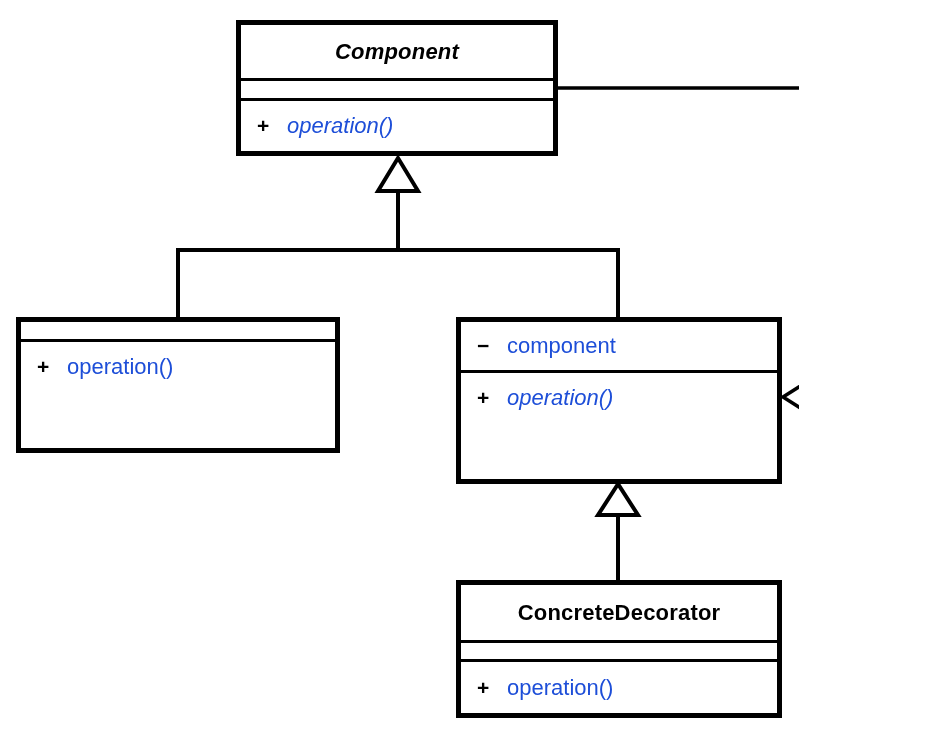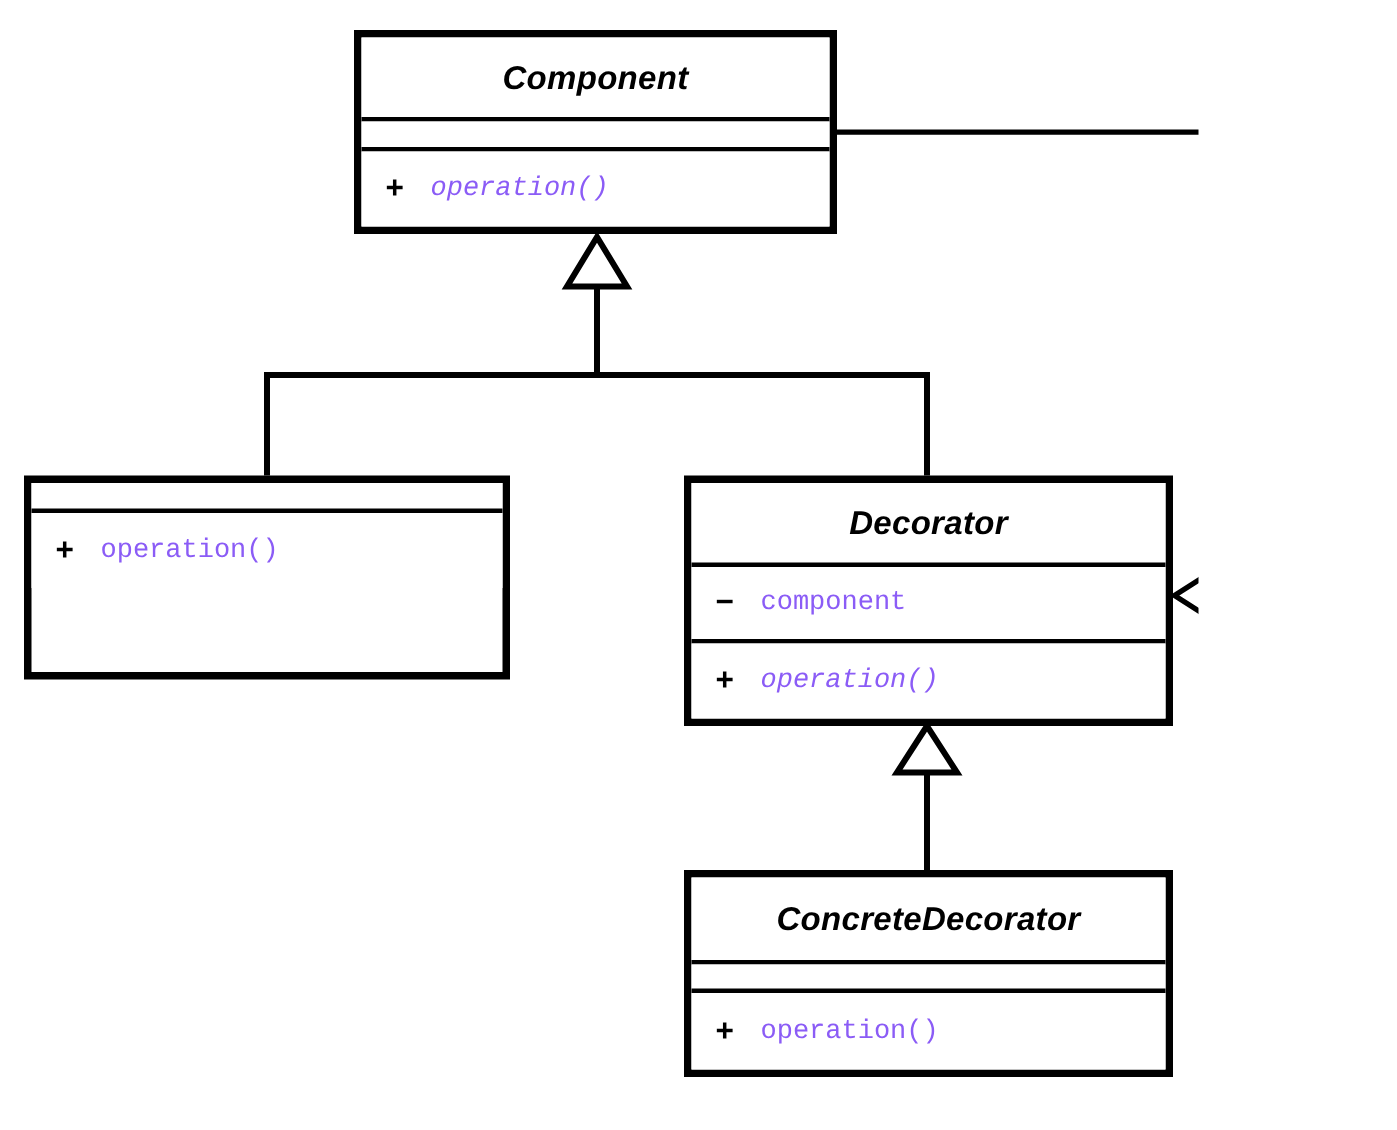--- a/index.html
+++ b/index.html
@@ -67,25 +67,24 @@
   }
   .visibility {
     font-size: 21px;
     font-weight: bold;
     color: #000000;
     width: 30px;
     flex: 0 0 30px;
     text-align: left;
   }
   .member-label {
-    font-size: 18px;
+    font-size: 22px;
     font-weight: normal;
-    color: #8b5cf6;
+    color: #1d4ed8;
     white-space: nowrap;
-    font-family: Liberation Mono, monospace;
   }
   .member-label.abstract {
     font-style: italic;
   }
   .empty-comp {
     height: 100%;
   }
 </style>
 </head>
 <body>
@@ -140,39 +139,36 @@
     <div class="compartment divided empty-comp" style="height:20px;"></div>
     <div class="compartment" style="height:50px;">
       <div class="member-row">
         <span class="visibility">+</span>
         <span class="member-label">operation()</span>
       </div>
     </div>
   </div>
 
   <div class="uml-class" style="left:456px; top:317px; width:326px; height:167px;">
-    <div class="compartment name-comp divided" style="height:56px;">
-      <span class="class-name abstract">Decorator</span>
-    </div>
     <div class="compartment divided" style="height:51px;">
       <div class="member-row">
         <span class="visibility">−</span>
         <span class="member-label">component</span>
       </div>
     </div>
     <div class="compartment" style="height:50px;">
       <div class="member-row">
         <span class="visibility">+</span>
         <span class="member-label abstract">operation()</span>
       </div>
     </div>
   </div>
 
   <div class="uml-class" style="left:456px; top:580px; width:326px; height:138px;">
-    <div class="compartment name-comp divided" style="height:58px;font-style:italic;">
+    <div class="compartment name-comp divided" style="height:58px;">
       <span class="class-name">ConcreteDecorator</span>
     </div>
     <div class="compartment divided empty-comp" style="height:19px;"></div>
     <div class="compartment" style="height:51px;">
       <div class="member-row">
         <span class="visibility">+</span>
         <span class="member-label">operation()</span>
       </div>
     </div>
   </div>

